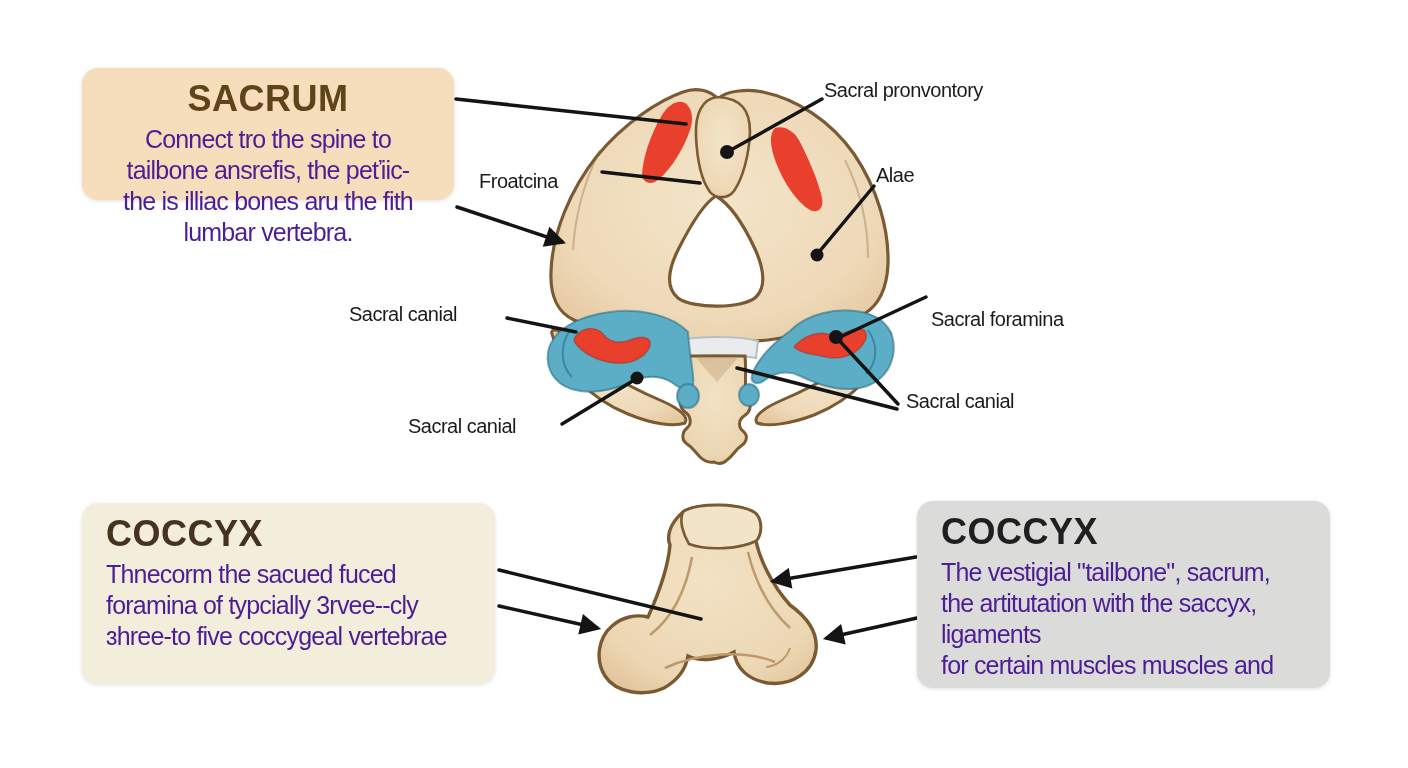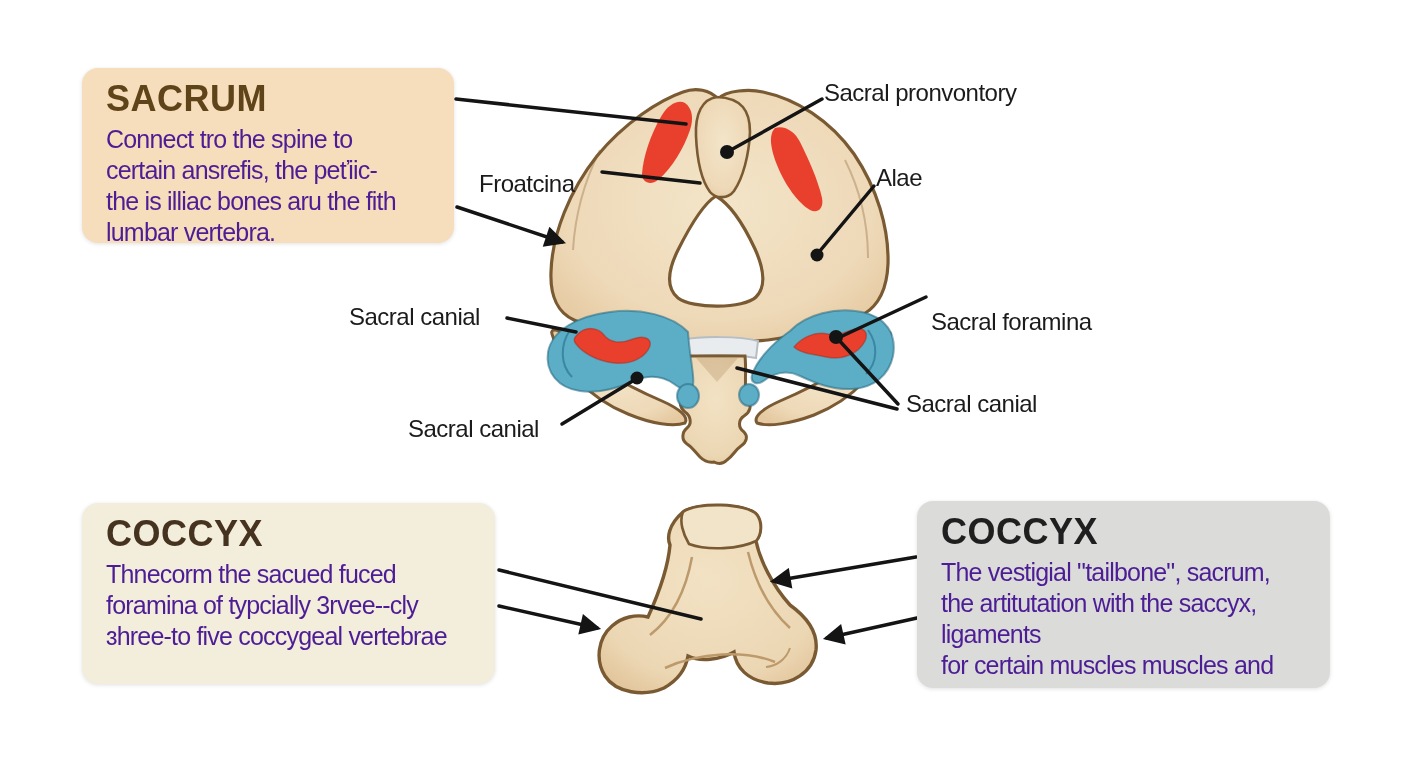--- a/index.html
+++ b/index.html
@@ -2,27 +2,27 @@
 <html><head>
 <meta charset="utf-8">
 <style>
   html,body{margin:0;padding:0;background:#fff;}
   #stage{position:relative;width:1408px;height:768px;background:#ffffff;overflow:hidden;
          font-family:"Liberation Sans","DejaVu Sans",sans-serif;}
   #art{position:absolute;left:0;top:0;}
   .box{position:absolute;border-radius:16px;box-shadow:0 1px 4px rgba(0,0,0,.12);padding:10px 24px;box-sizing:border-box;}
   .box-title{font-weight:bold;font-size:36px;letter-spacing:.5px;margin:0 0 4px 0;}
   .box-line{font-size:25px;line-height:31px;letter-spacing:-0.8px;color:#4c1d95;white-space:nowrap;}
-  .sacrum-box{left:82px;top:68px;width:372px;height:175px;background:#f6ddbb;}
+  .sacrum-box{left:82px;top:68px;width:372px;height:132px;background:#f6ddbb;text-align:center;}
   .sacrum-box .box-title{color:#5f4419;}
   .coccyx-left-box{left:82px;top:503px;width:413px;height:181px;background:#f3eddc;}
   .coccyx-left-box .box-title{color:#46331f;}
   .coccyx-right-box{left:917px;top:501px;width:413px;height:187px;background:#dbdbd9;}
   .coccyx-right-box .box-title{color:#1f1f1f;}
-  .flabel{position:absolute;font-size:24px;letter-spacing:-0.5px;color:#1b1b1b;white-space:nowrap;}
+  .flabel{position:absolute;font-size:20px;letter-spacing:-0.5px;color:#1b1b1b;white-space:nowrap;}
   .lbl-promontory{left:824px;top:79px;}
   .lbl-froatcina{left:479px;top:170px;}
   .lbl-alae{left:876px;top:164px;}
   .lbl-canial-l1{left:349px;top:303px;}
   .lbl-canial-l2{left:408px;top:415px;}
   .lbl-foramina{left:931px;top:276px;margin-top:32px;}
   .lbl-canial-r{left:906px;top:390px;}
 </style>
 </head>
 <body>
@@ -107,21 +107,21 @@
       <circle cx="727" cy="152" r="7"></circle>
       <circle cx="817" cy="255" r="6.5"></circle>
       <circle cx="637" cy="378" r="6.5"></circle>
       <circle cx="836" cy="337" r="7"></circle>
     </g>
   </svg>
 
   <div class="box sacrum-box">
     <div class="box-title">SACRUM</div>
     <div class="box-line">Connect tro the spine to</div>
-    <div class="box-line">certain ansrefis, the peťiic-</div>
+    <div class="box-line">tailbone ansrefis, the peťiic-</div>
     <div class="box-line">the is illiac bones aru the fith</div>
     <div class="box-line">lumbar vertebra.</div>
   </div>
 
   <div class="box coccyx-left-box">
     <div class="box-title">COCCYX</div>
     <div class="box-line">Thnecorm the sacued fuced</div>
     <div class="box-line">foramina of typcially 3rvee--cly</div>
     <div class="box-line">ɜhree-to five coccygeal vertebrae</div>
   </div>

